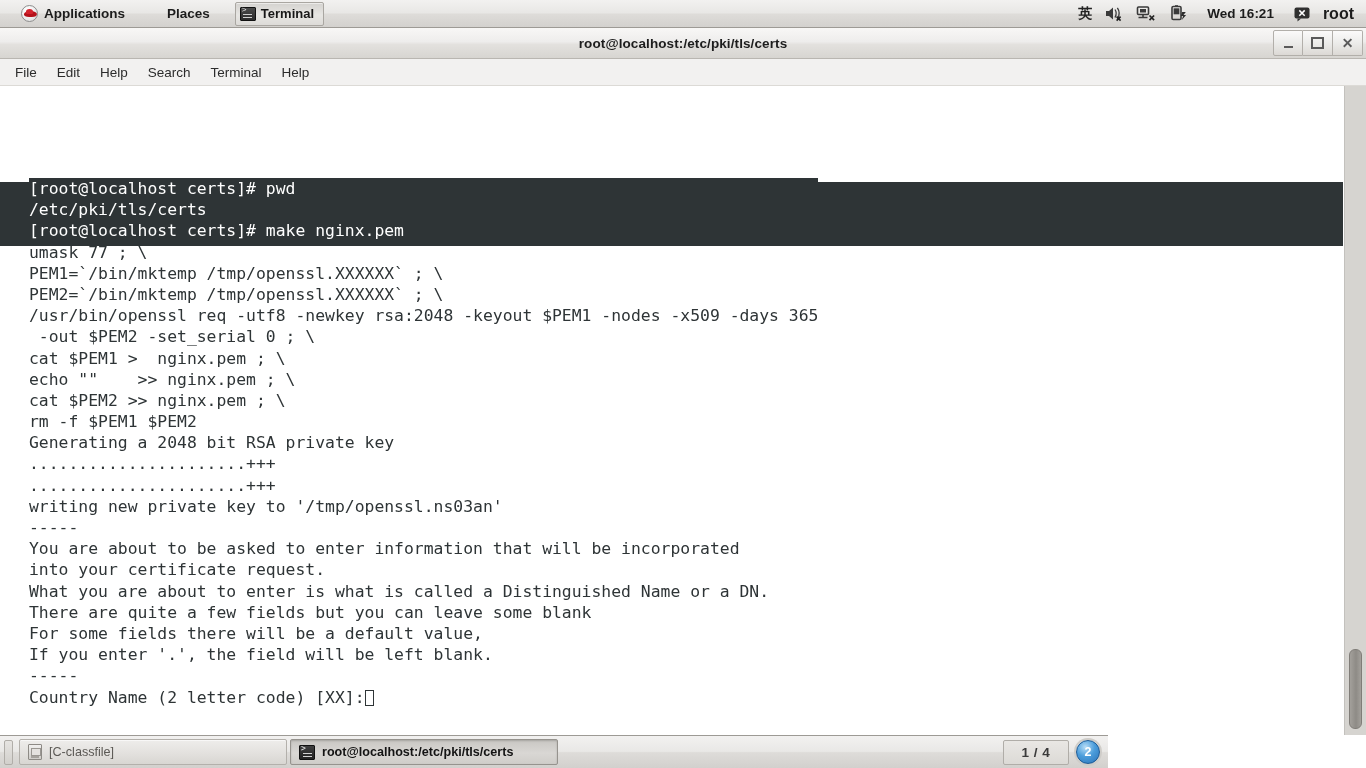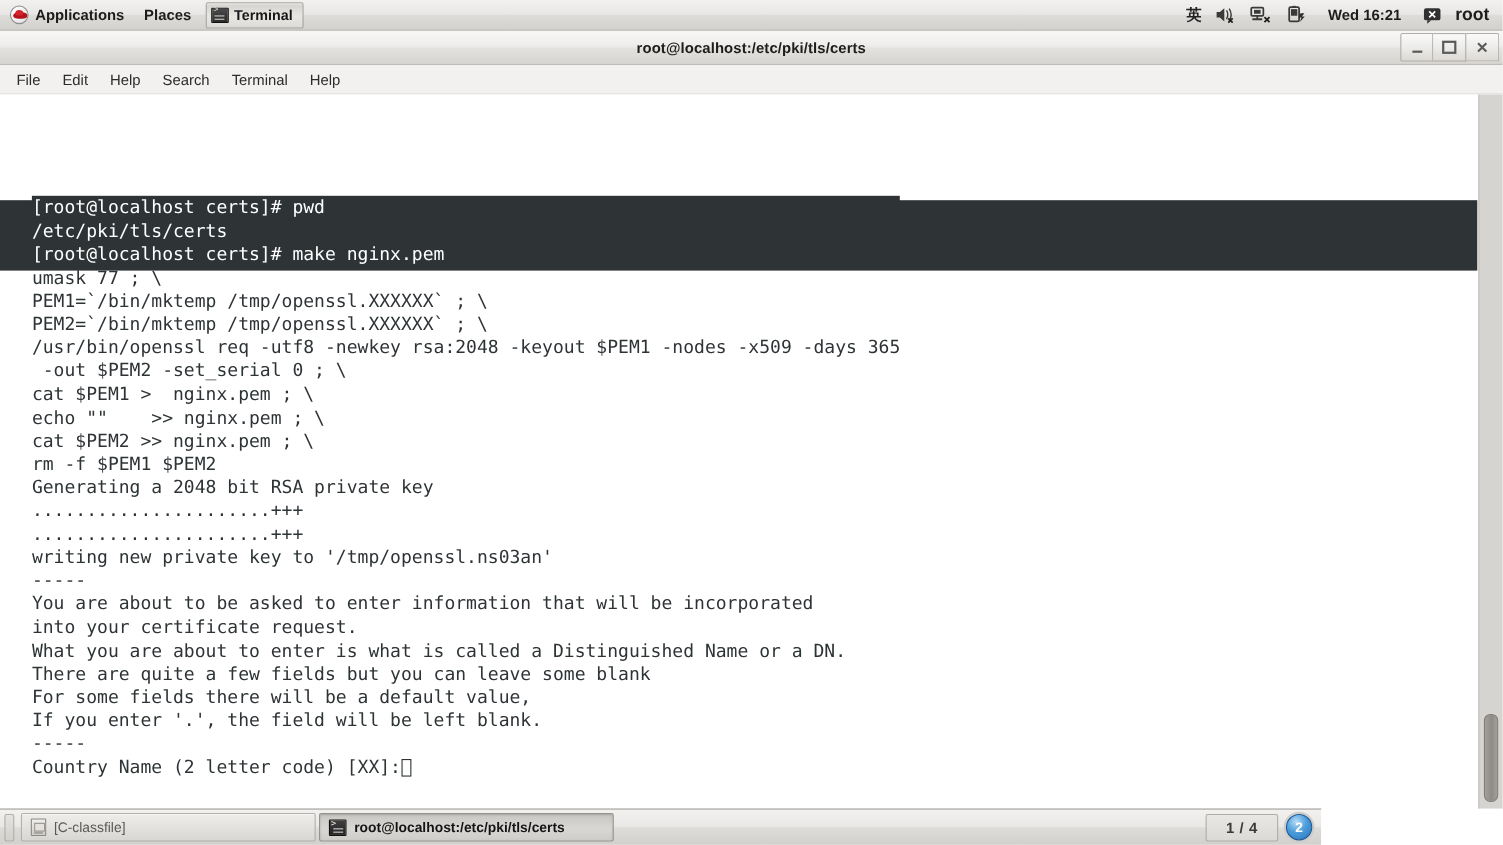--- a/index.html
+++ b/index.html
@@ -12,21 +12,21 @@
   
   #top-panel{
     position:absolute; left:0; top:0; width:1366px; height:28px;
     background:linear-gradient(to bottom,#f2f1f0 0%,#e8e7e5 48%,#dedcd9 52%,#d3d1ce 100%);
     border-bottom:1px solid #9d9a95;
     display:flex; align-items:center;
     font-size:13px; color:#2b2b2b;
   }
   .panel-menu{
     height:27px; display:flex; align-items:center; gap:6px;
-    padding:0 9px; font-weight:bold; font-size:13.5px; color:#1c1c1c;
+    padding:0 21px; font-weight:bold; font-size:13.5px; color:#1c1c1c;
     cursor:default;
   }
   .rh-logo{
     width:17px; height:17px; border-radius:50%;
     background:radial-gradient(circle at 35% 30%,#ffffff 0%,#f3f3f3 40%,#d9d9d9 100%);
     border:1px solid #8d8d8d; position:relative; overflow:hidden; flex:none;
   }
   .rh-logo:before{
     content:""; position:absolute; left:2px; top:5px; width:13px; height:6px;
     background:#b5121b; border-radius:50% 50% 40% 40%;
@@ -138,21 +138,21 @@
     border-left:1px solid #c3c1bd; position:relative;
   }
   #vthumb{
     position:absolute; left:4px; width:13px; border-radius:6px;
     background:linear-gradient(to right,#a3a09b,#8e8b86 55%,#a3a09b);
     border:1px solid #807d78;
   }
 
   
   #bottom-panel{
-    position:absolute; left:0; top:735px; width:1201px; height:33px;
+    position:absolute; left:0; top:735px; width:1108px; height:33px;
     background:linear-gradient(to bottom,#f2f1f0 0%,#e9e8e6 48%,#dedcd9 52%,#d2d0cd 100%);
     border-top:1px solid #9d9a95;
     display:flex; align-items:center; padding:0 4px; gap:3px;
   }
   #show-desktop{
     width:9px; height:25px; flex:none; margin-right:3px;
     background:linear-gradient(to bottom,#e6e4e1,#d2d0cc);
     border:1px solid #b0ada8; border-radius:2px;
   }
   .task{

